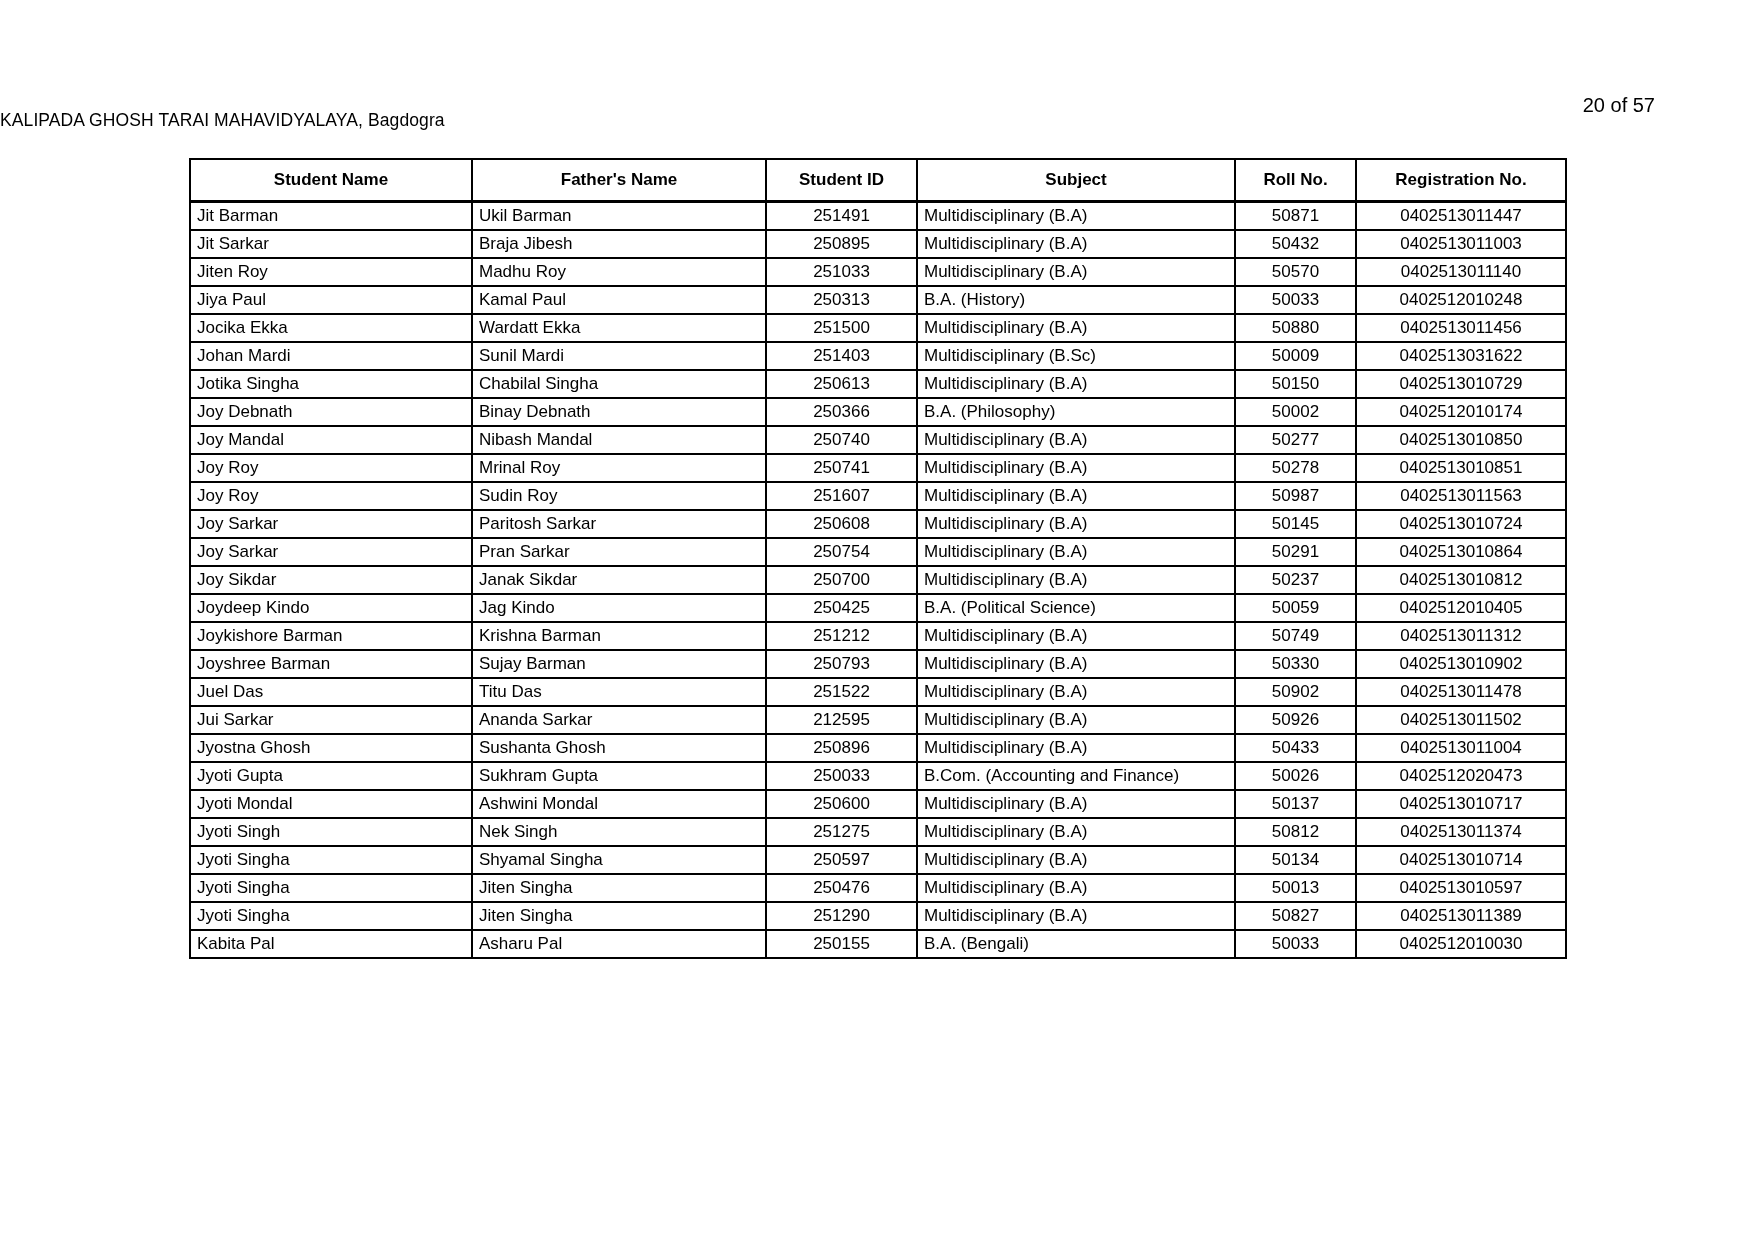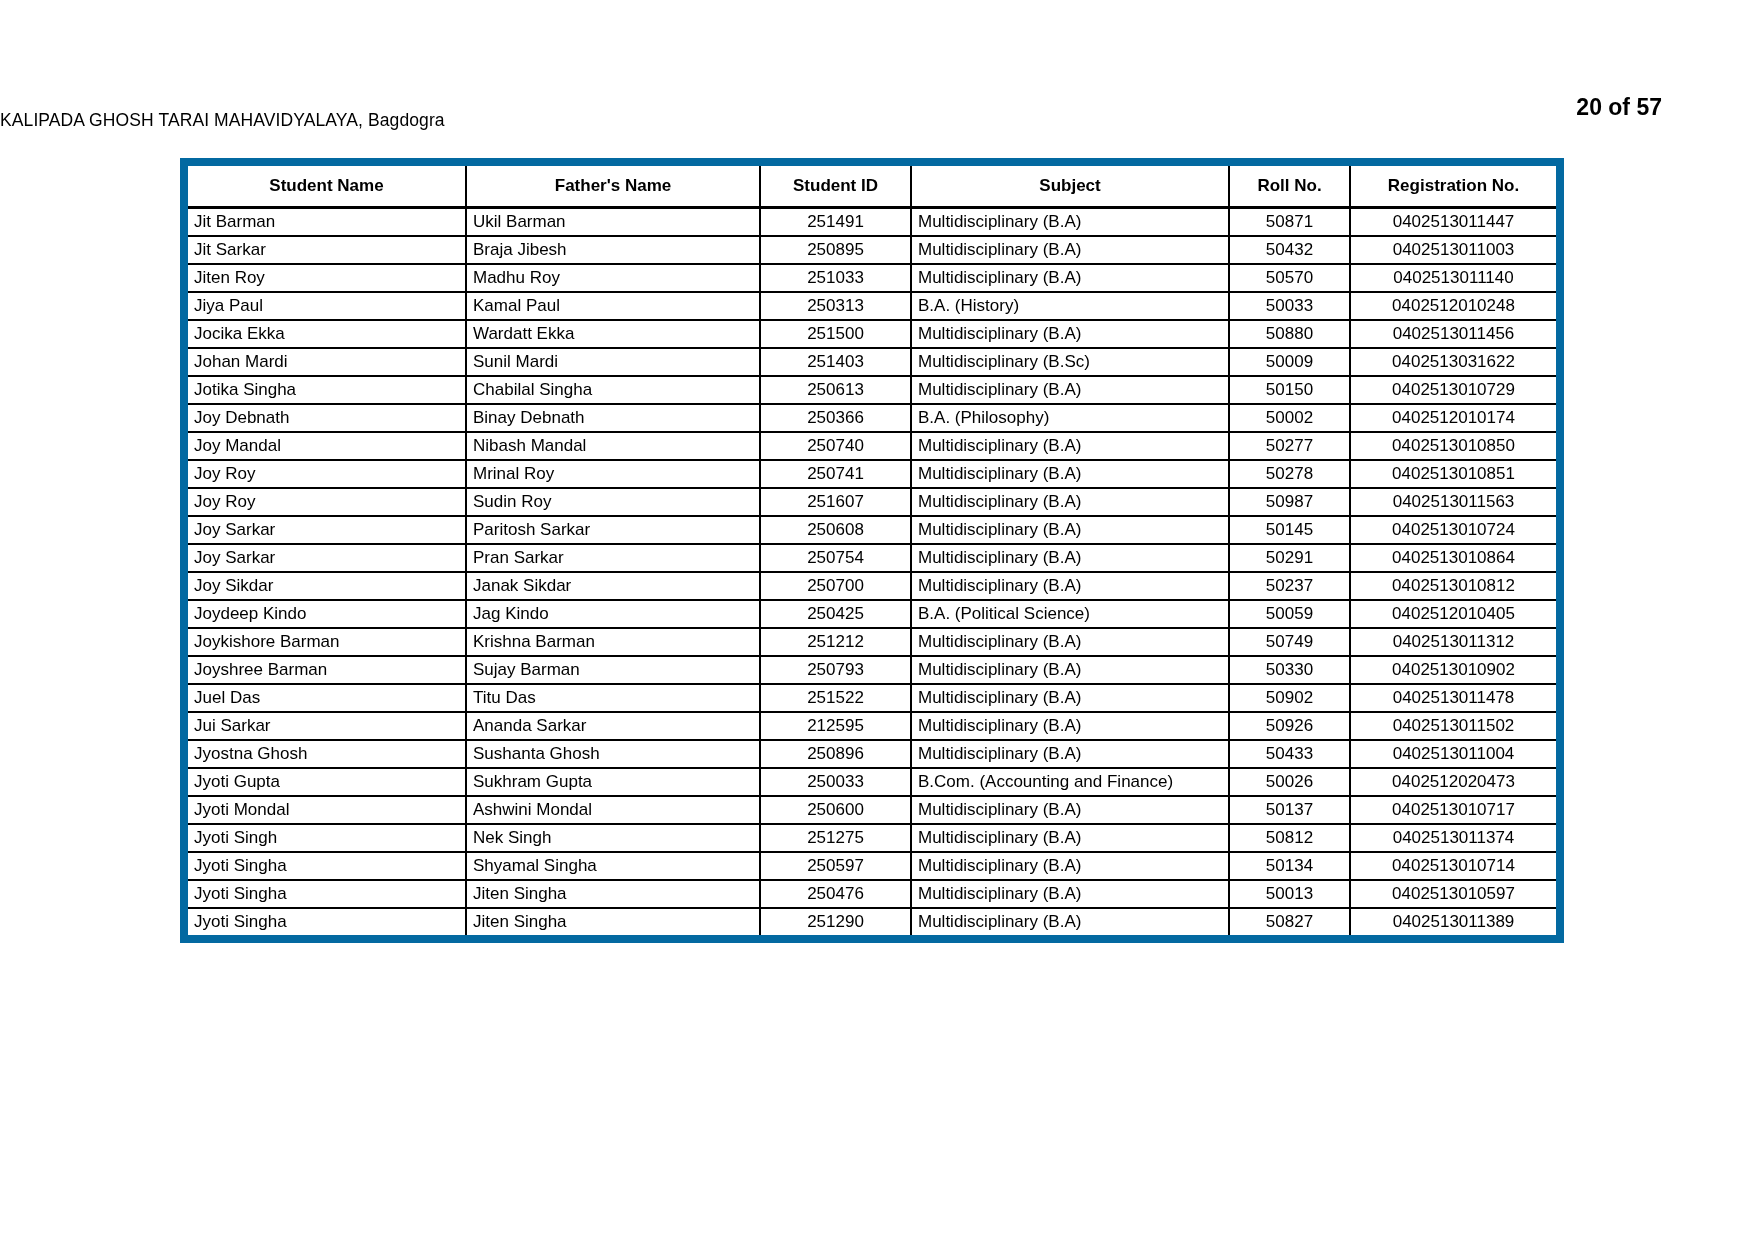--- a/index.html
+++ b/index.html
@@ -20,33 +20,33 @@
     top: 110px;
     left: 0;
     width: 1566px;
     font-size: 17.5px;
     font-weight: 400;
     letter-spacing: 0.1px;
   }
   .page-indicator {
     position: absolute;
     top: 94px;
-    right: 92px;
-    font-size: 23px;
-    font-weight: 700;
+    right: 99px;
+    font-size: 20px;
+    font-weight: 400;
   }
   table.student-table {
     position: absolute;
-    left: 180px;
+    left: 189px;
     top: 158px;
     width: 1376px;
     border-collapse: collapse;
     table-layout: fixed;
     background: #ffffff;
-    border: 8px solid #0369a1;
+    border: 1px solid #0369a1;
   }
   table.student-table th,
   table.student-table td {
     border: 2px solid #000000;
     padding: 0 6px;
     font-size: 17px;
     line-height: 1.1;
     overflow: hidden;
     white-space: nowrap;
     vertical-align: middle;
@@ -299,14 +299,22 @@
         <td>0402513010597</td>
       </tr>
       <tr>
         <td>Jyoti Singha</td>
         <td>Jiten Singha</td>
         <td>251290</td>
         <td>Multidisciplinary (B.A)</td>
         <td>50827</td>
         <td>0402513011389</td>
       </tr>
+      <tr>
+        <td>Kabita Pal</td>
+        <td>Asharu Pal</td>
+        <td>250155</td>
+        <td>B.A. (Bengali)</td>
+        <td>50033</td>
+        <td>0402512010030</td>
+      </tr>
     </tbody>
 </table>
 
 </body></html>

